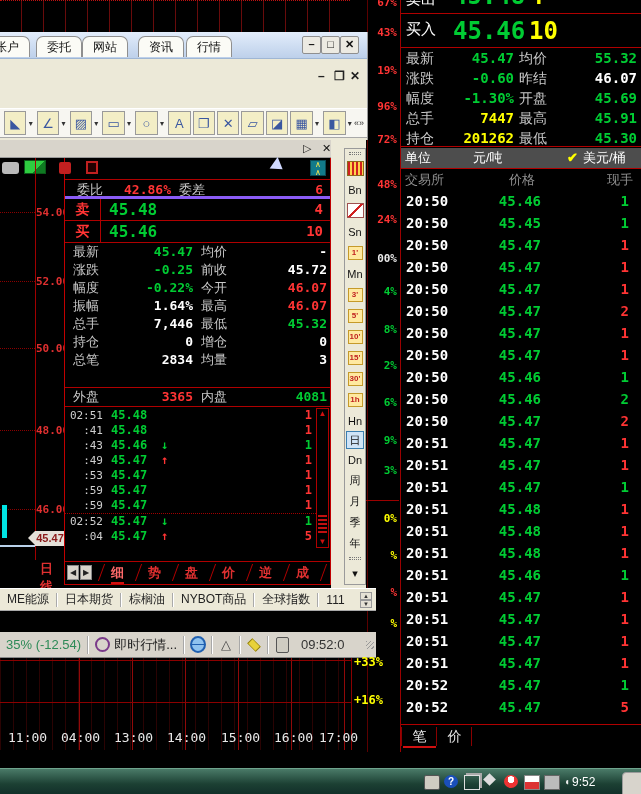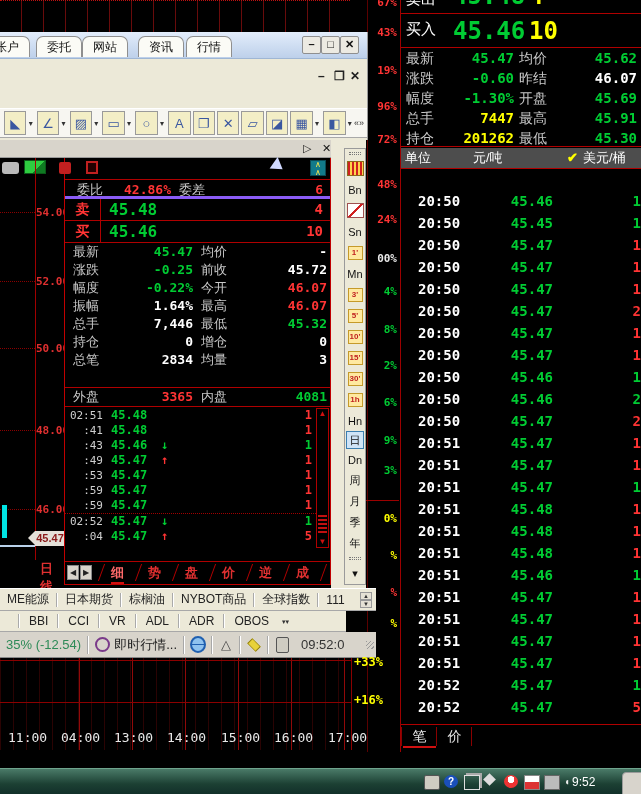--- a/index.html
+++ b/index.html
@@ -31,21 +31,21 @@
   .op-buy{top:13px;height:34px;border-bottom:1px solid #b00000;}
   .op-stats{position:absolute;left:0;top:48px;width:240px;height:99px;border-bottom:1px solid #b00000;box-sizing:border-box;}
   .op-stat-row{display:grid;grid-template-columns:45px 68px 57px 66px;height:20px;line-height:20px;font-size:14px;}
   .op-stat-row .lab{padding-left:5px;color:#c8c8c8;}
   .op-stat-row .val{text-align:right;font-weight:bold;font-family:"DejaVu Sans Mono",monospace;}
   .unit-row{position:absolute;left:0;top:148px;width:240px;height:21px;background:#4d4d4d;
     border-bottom:1px solid #b00000;box-sizing:border-box;color:#fff;font-size:13px;line-height:20px;}
   .tbl-head{position:absolute;left:0;top:170px;width:240px;height:20px;color:#8f8f8f;font-size:13px;line-height:20px;}
   .op-table{position:absolute;left:0;top:190px;width:240px;height:528px;overflow:hidden;}
   .op-row{display:grid;grid-template-columns:60px 80px 94px;height:22px;line-height:22px;
-    font-family:"DejaVu Sans Mono",monospace;font-weight:bold;font-size:14px;margin-left:12px;}
+    font-family:"DejaVu Sans Mono",monospace;font-weight:bold;font-size:14px;}
   .op-row .t{padding-left:5px;color:#fff;}
   .op-row .p{text-align:right;}
   .op-row .v{text-align:right;padding-right:6px;}
   .op-tabs{position:absolute;left:0;top:724px;width:240px;height:23px;border-top:1px solid #b00000;}
   .op-tab{position:absolute;top:2px;width:33px;text-align:center;color:#e5e5e5;font-size:14px;line-height:19px;}
   .op-tab.active{border-bottom:2px solid #d01010;}
   .op-tab-sep{position:absolute;top:2px;width:1px;height:19px;background:#8a0000;}
 
   
   .app-win{left:0;top:32px;width:368px;height:108px;background:#ece9d8;border-right:1px solid #9a9a9a;box-sizing:border-box;}
@@ -232,21 +232,21 @@
     <div class="op-bigrow op-buy">
       <span class="op-biglabel" style="top:7px">买入</span>
       <span class="op-bigprice mono b c-g" style="top:4px">45.46</span>
       <span class="op-bigqty mono b c-y" style="top:4px">10</span>
     </div>
     <div class="op-stats" id="op-stats">
         <div class="op-stat-row">
           <span class="lab">最新</span>
           <span class="val c-g">45.47</span>
           <span class="lab">均价</span>
-          <span class="val c-g">45.62</span>
+          <span class="val c-g">55.32</span>
         </div>
         <div class="op-stat-row">
           <span class="lab">涨跌</span>
           <span class="val c-g">-0.60</span>
           <span class="lab">昨结</span>
           <span class="val c-w">46.07</span>
         </div>
         <div class="op-stat-row">
           <span class="lab">幅度</span>
           <span class="val c-g">-1.30%</span>
@@ -264,20 +264,25 @@
           <span class="val c-y">201262</span>
           <span class="lab">最低</span>
           <span class="val c-g">45.30</span>
         </div>
       </div>
     <div class="unit-row">
       <span class="abs" style="left:4px">单位</span>
       <span class="abs" style="left:72px">元/吨</span>
       <span class="abs c-y b" style="left:166px">✔</span>
       <span class="abs" style="left:182px">美元/桶</span>
+    </div>
+    <div class="tbl-head">
+      <span class="abs" style="left:4px">交易所</span>
+      <span class="abs" style="left:108px">价格</span>
+      <span class="abs" style="left:206px">现手</span>
     </div>
     <div class="op-table" id="op-table">
         <div class="op-row">
           <span class="t">20:50</span>
           <span class="p c-g">45.46</span>
           <span class="v c-g">1</span>
         </div>
         <div class="op-row">
           <span class="t">20:50</span>
           <span class="p c-g">45.45</span>
@@ -679,36 +684,20 @@
         <span class="nav-item">NYBOT商品</span>
         <span class="vsep"></span>
         <span class="nav-item">全球指数</span>
         <span class="vsep"></span>
         <span class="nav-item">111</span>
         <span class="spin">
           <span>▲</span>
           <span>▼</span>
         </span>
       </div>
-    <div class="indbar" id="indbar">
-        <span class="ind-item"></span>
-        <span class="vsep"></span>
-        <span class="ind-item">BBI</span>
-        <span class="vsep"></span>
-        <span class="ind-item">CCI</span>
-        <span class="vsep"></span>
-        <span class="ind-item">VR</span>
-        <span class="vsep"></span>
-        <span class="ind-item">ADL</span>
-        <span class="vsep"></span>
-        <span class="ind-item">ADR</span>
-        <span class="vsep"></span>
-        <span class="ind-item">OBOS</span>
-        <span class="morebtn">▾▾</span>
-      </div>
     <div class="statusrow">
       <span class="st-cell chg">35% (-12.54)</span>
       <span class="st-sep"></span>
       <span class="st-cell">
           <span class="dotring"></span>
           <span>即时行情...</span>
         </span>
       <span class="st-sep"></span>
       <span class="sicon">
           <span class="globe"></span>
@@ -731,21 +720,21 @@
   <div class="abs bchart">
     <div class="bc-h" style="top:2px"></div>
     <div class="bc-h" style="top:44px"></div>
     <div id="time-axis">
         <span class="bc-time" style="left: 8px;">11:00</span>
         <span class="bc-time" style="left: 61px;">04:00</span>
         <span class="bc-time" style="left: 114px;">13:00</span>
         <span class="bc-time" style="left: 167px;">14:00</span>
         <span class="bc-time" style="left: 221px;">15:00</span>
         <span class="bc-time" style="left: 274px;">16:00</span>
-        <span class="bc-time" style="left: 328px;">17:00</span>
+        <span class="bc-time" style="left: 319px;">17:00</span>
       </div>
   </div>
   <div id="pct-labels">
       <span class="abs pct-lab" style="top: 655px;">+33%</span>
       <span class="abs pct-lab" style="top: 693px;">+16%</span>
     </div>
 
 
   <div class="abs taskbar">
     <div id="tray">

